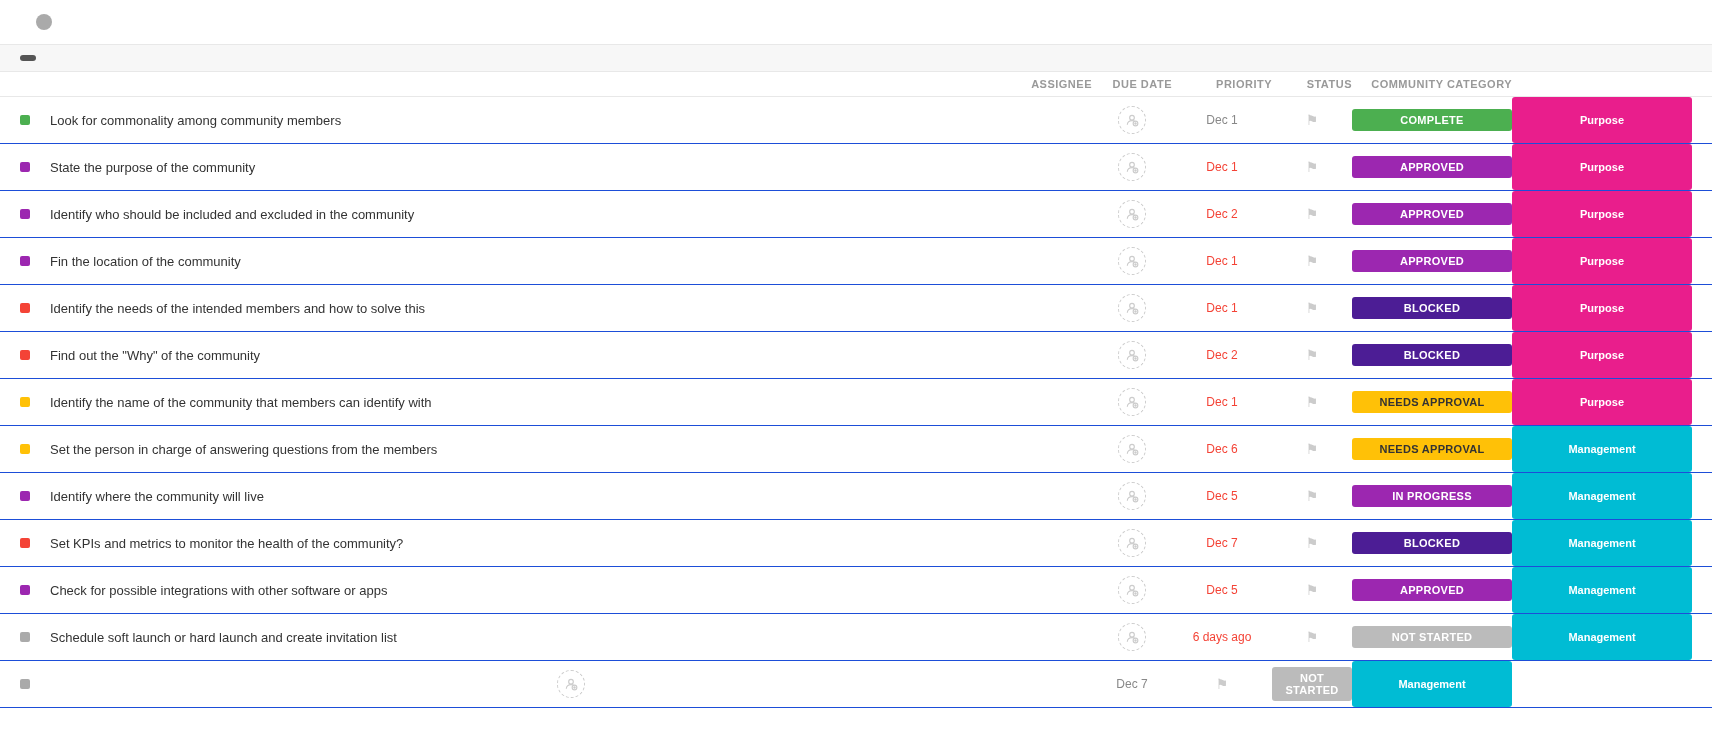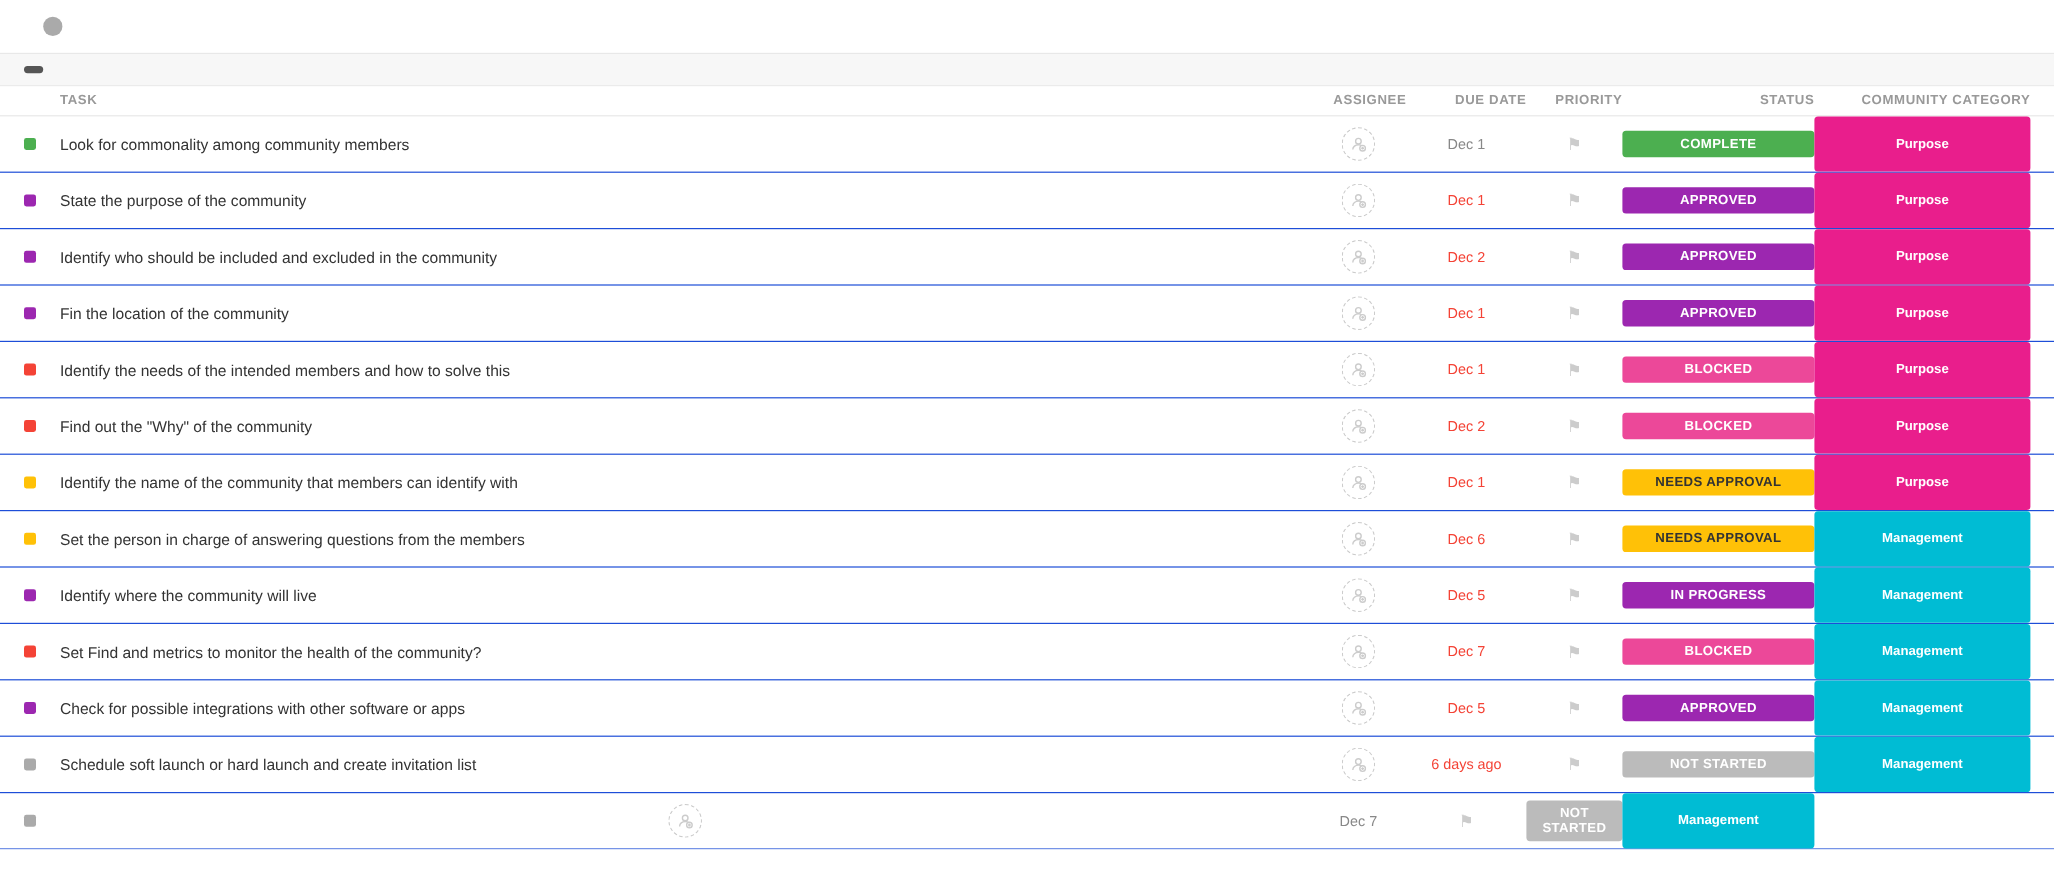--- a/index.html
+++ b/index.html
@@ -79,21 +79,21 @@
     .due-date.overdue { color: #f44336; }
 
     .flag-icon { text-align: center; color: #ccc; font-size: 14px; }
 
     .status-badge {
       padding: 5px 10px; border-radius: 3px; font-size: 11px; font-weight: 700;
       color: #fff; text-align: center; letter-spacing: 0.3px;
     }
     .status-complete { background: #4caf50; }
     .status-approved { background: #9c27b0; }
-    .status-blocked { background: #ec4899; }
+    .status-blocked { background: #4c1d95; }
     .status-needs-approval { background: #ffc107; color: #333; }
     .status-in-progress { background: #9c27b0; }
     .status-not-started { background: #bbb; }
 
     .category-badge {
       padding: 17px 10px; border-radius: 3px; font-size: 11px; font-weight: 700;
       color: #fff; text-align: center;
     }
     .cat-purpose { background: #e91e8c; }
     .cat-management { background: #00bcd4; }
@@ -109,21 +109,20 @@
 </div>
 
 <div class="table-container">
   <div class="section-header">
     <span class="planning-badge"></span>
     <span class="task-count"></span>
   </div>
 
   <div class="col-headers">
   <div class="col-header"></div>
-      <div class="col-header">TASK</div>
       <div class="col-header center">ASSIGNEE</div>
       <div class="col-header center">DUE DATE</div>
       <div class="col-header center">PRIORITY</div>
       <div class="col-header center">STATUS</div>
       <div class="col-header center">COMMUNITY CATEGORY</div>
     </div>
 
   <div id="task-rows">
       <div class="task-row">
         <div style="display: flex; align-items: center;">
@@ -347,21 +346,21 @@
           <div class="status-badge status-in-progress">IN PROGRESS</div>
         </div>
         <div>
           <div class="category-badge cat-management">Management</div>
         </div>
       </div>
       <div class="task-row">
         <div style="display: flex; align-items: center;">
           <span class="task-dot dot-red"></span>
         </div>
-        <div class="task-name">Set Find and metrics to monitor the health of the community?</div>
+        <div class="task-name">Set KPIs and metrics to monitor the health of the community?</div>
         <div style="display: flex; justify-content: center;">
           <div class="assignee-avatar">
             <svg width="14" height="14" viewBox="0 0 24 24" fill="none" stroke="#ccc" stroke-width="2">
               <circle cx="12" cy="8" r="4"></circle>
               <path d="M4 20c0-4 3.6-7 8-7s8 3 8 7"></path>
               <circle cx="18" cy="18" r="4" fill="white" stroke="#ccc"></circle>
               <line x1="18" y1="16" x2="18" y2="20" stroke="#ccc"></line>
               <line x1="16" y1="18" x2="20" y2="18" stroke="#ccc"></line>
             </svg>
           </div>

